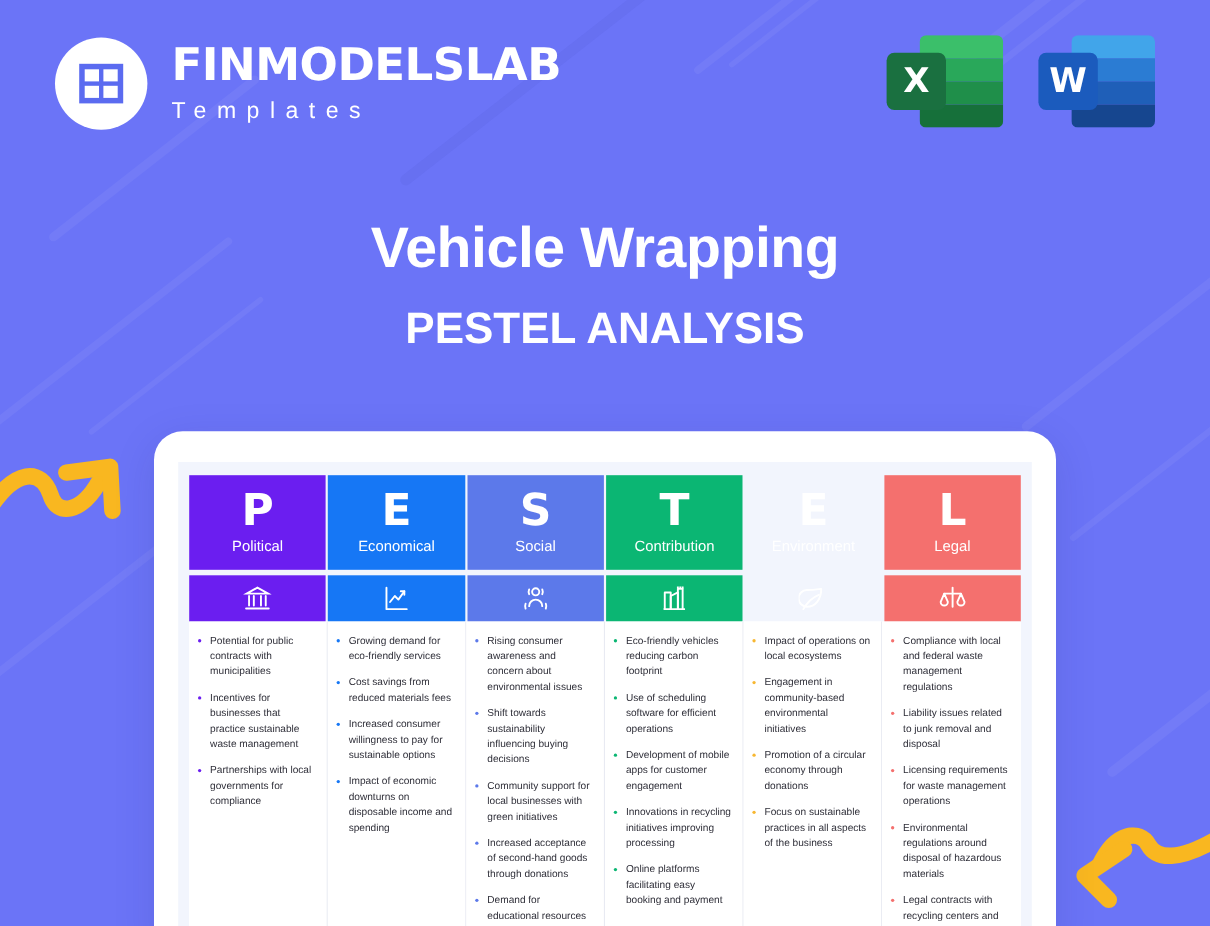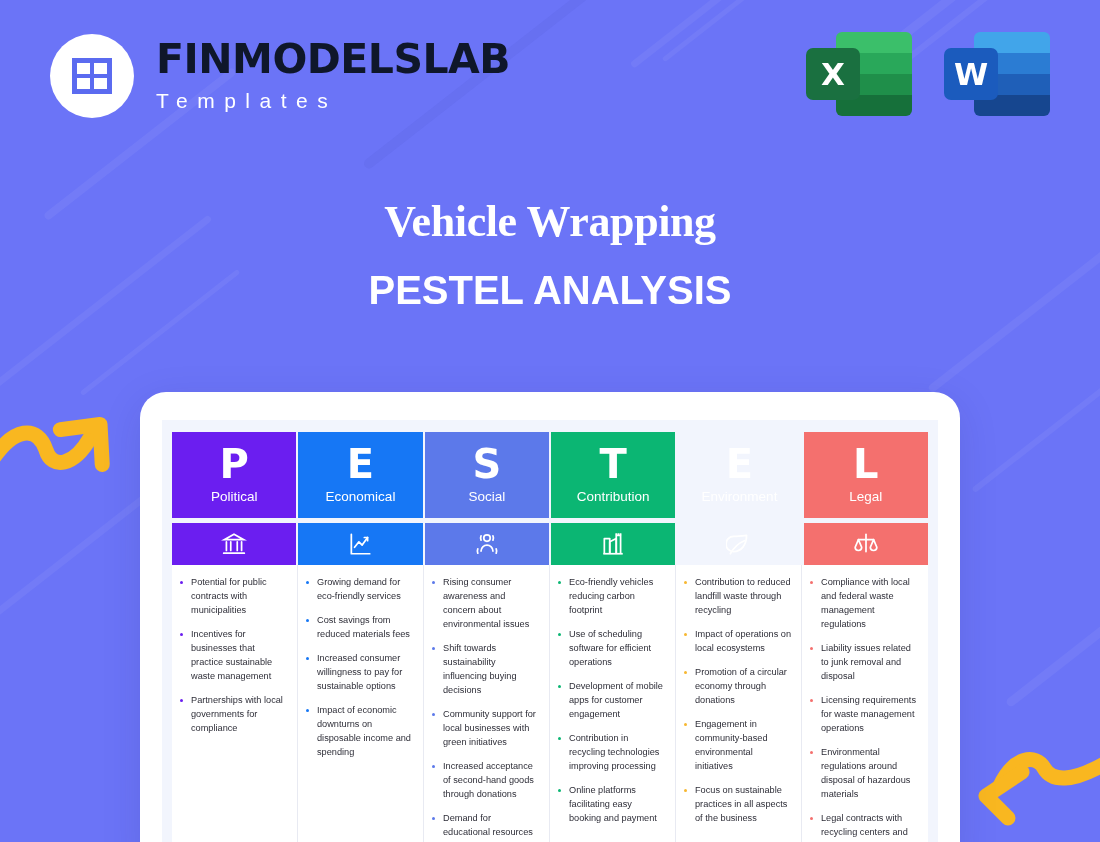--- a/index.html
+++ b/index.html
@@ -56,21 +56,21 @@
     padding: 5px;
     display: grid;
     grid-template-columns: 1fr 1fr;
     grid-template-rows: 1fr 1fr;
     gap: 4px;
   }
   .logo-grid span { background: #ffffff; display:block; }
 
   .logo-text { margin-left: 22px; }
   .logo-title {
-    color: #0f172a;
+    color: #ffffff;
     font-size: 41px;
     font-weight: 700;
     letter-spacing: -0.5px;
     line-height: 1;
     font-family: "DejaVu Sans", sans-serif;
   }
   .logo-sub {
     color: #ffffff;
     font-size: 21px;
     letter-spacing: 9.5px;
@@ -115,24 +115,24 @@
   }
 
   
   .title-block {
     position: absolute;
     top: 196px; left: 0; right: 0;
     text-align: center;
     color: #ffffff;
   }
   .title-main {
-    font-size: 44px;
+    font-size: 52px;
     font-weight: 700;
     letter-spacing: -0.4px;
-    font-family: Liberation Serif, serif;
+    font-family: Liberation Sans, sans-serif;
   }
   .title-sub {
     font-size: 40px;
     font-weight: 700;
     margin-top: 21px;
     letter-spacing: 0px;
     font-family: "Liberation Sans", sans-serif;
   }
 
   
@@ -400,30 +400,29 @@
             <li>Community support for local businesses with green initiatives</li>
             <li>Increased acceptance of second-hand goods through donations</li>
             <li>Demand for educational resources on waste management practices</li>
           </ul>
         </div>
         <div class="body-cell">
           <ul class="bullets" style="--dot: #0bb673;">
             <li>Eco-friendly vehicles reducing carbon footprint</li>
             <li>Use of scheduling software for efficient operations</li>
             <li>Development of mobile apps for customer engagement</li>
-            <li>Contribution in recycling technologies improving processing</li>
+            <li>Innovations in recycling initiatives improving processing</li>
             <li>Online platforms facilitating easy booking and payment</li>
           </ul>
         </div>
         <div class="body-cell">
           <ul class="bullets" style="--dot: #f7b731;">
-            <li>Contribution to reduced landfill waste through recycling</li>
             <li>Impact of operations on local ecosystems</li>
+            <li>Engagement in community-based environmental initiatives</li>
             <li>Promotion of a circular economy through donations</li>
-            <li>Engagement in community-based environmental initiatives</li>
             <li>Focus on sustainable practices in all aspects of the business</li>
           </ul>
         </div>
         <div class="body-cell last">
           <ul class="bullets" style="--dot: #f4706e;">
             <li>Compliance with local and federal waste management regulations</li>
             <li>Liability issues related to junk removal and disposal</li>
             <li>Licensing requirements for waste management operations</li>
             <li>Environmental regulations around disposal of hazardous materials</li>
             <li>Legal contracts with recycling centers and charities</li>

